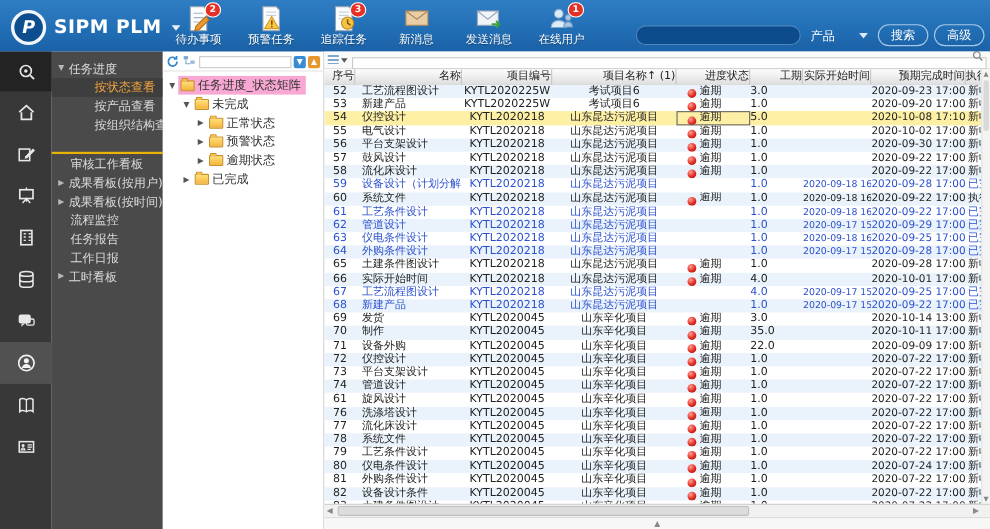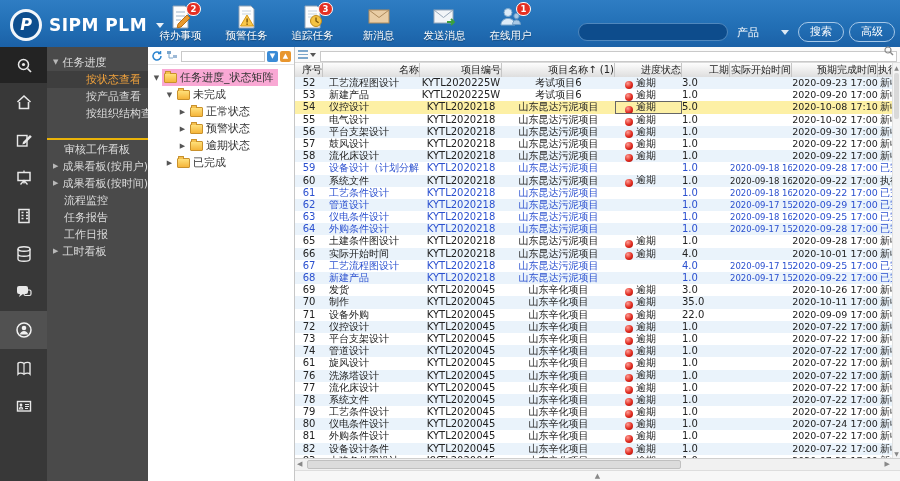--- a/index.html
+++ b/index.html
@@ -584,21 +584,21 @@
         <div class="td c0">69</div>
         <div class="td c1">发货</div>
         <div class="td c2">KYTL2020045</div>
         <div class="td c3">山东辛化项目</div>
         <div class="td c4">
           <span class="dot"></span>
           <span>逾期</span>
         </div>
         <div class="td c5">3.0</div>
         <div class="td c6"></div>
-        <div class="td c7">2020-10-26 17:00</div>
+        <div class="td c7">2020-10-14 13:00</div>
         <div class="td c8">新收到</div>
       </div>
       <div class="trow even">
         <div class="td c0">70</div>
         <div class="td c1">制作</div>
         <div class="td c2">KYTL2020045</div>
         <div class="td c3">山东辛化项目</div>
         <div class="td c4">
           <span class="dot"></span>
           <span>逾期</span>

